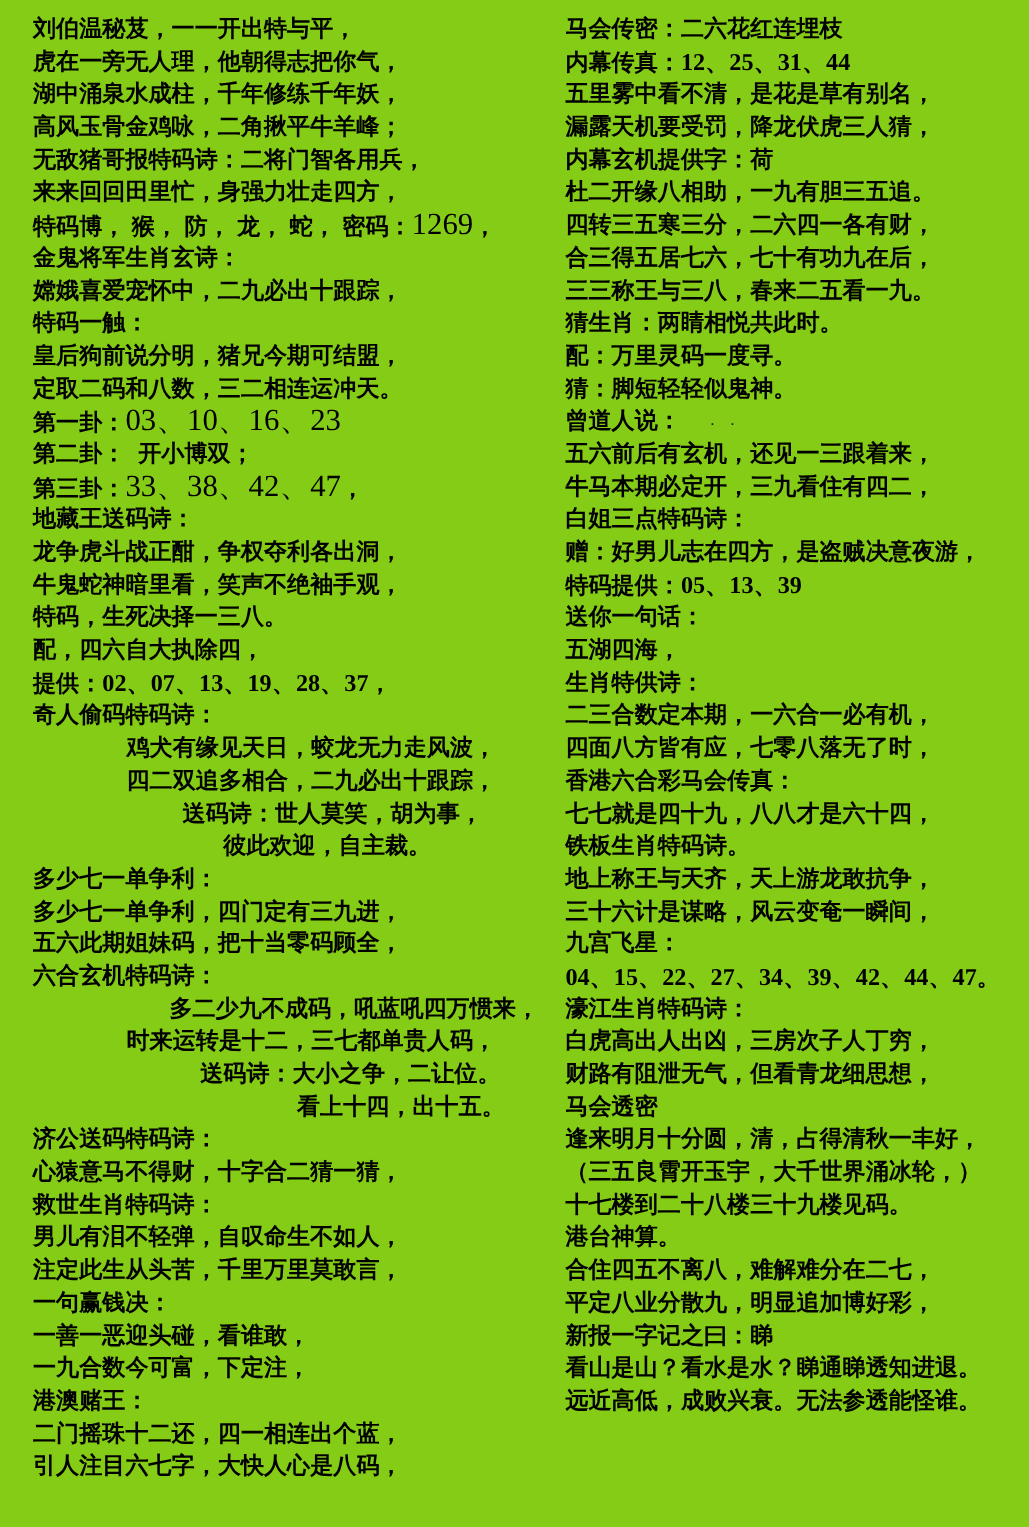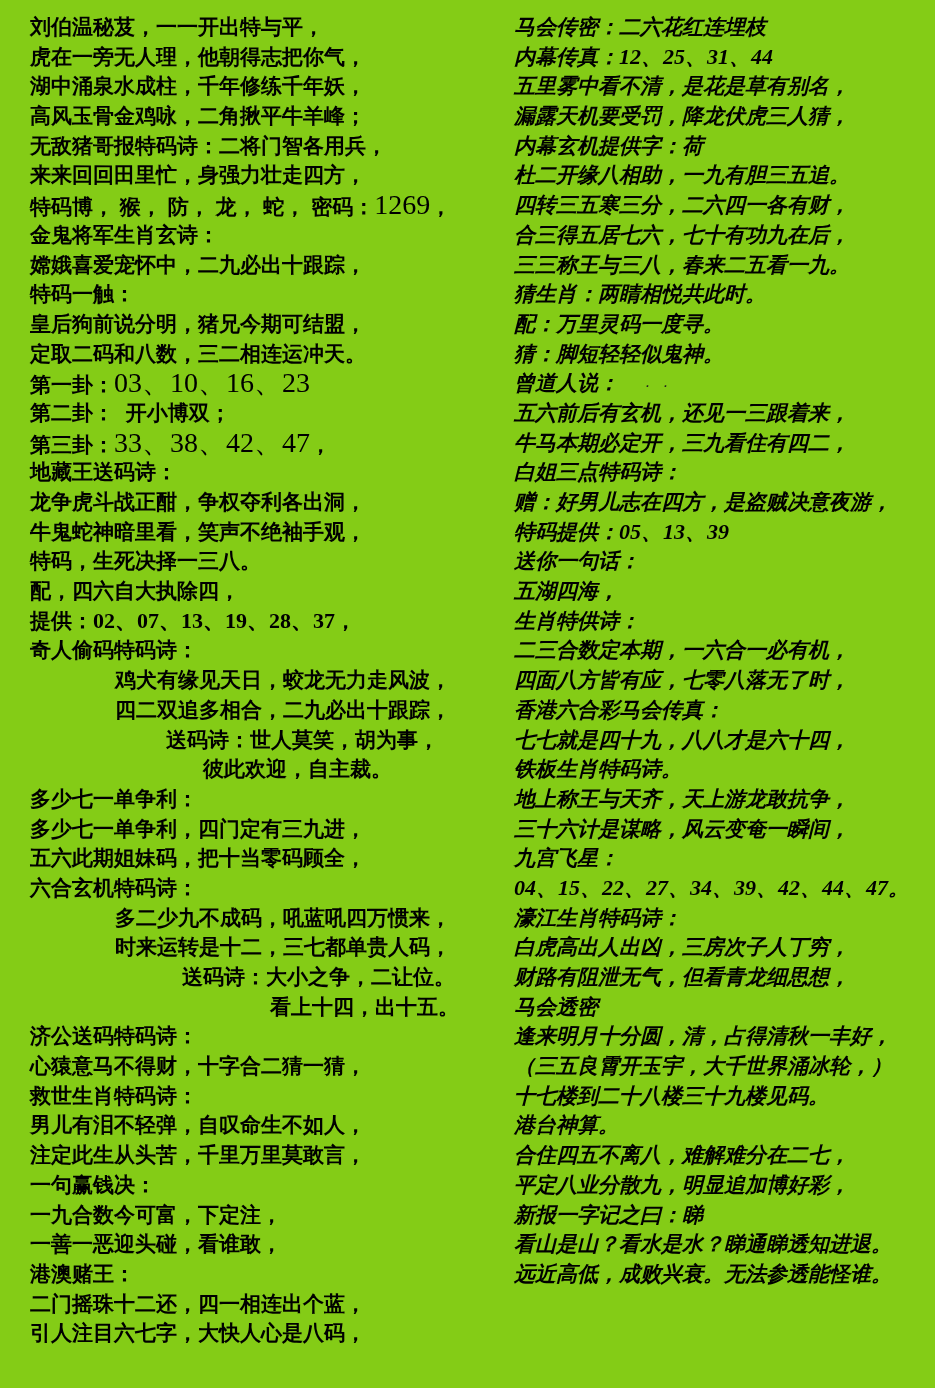--- a/index.html
+++ b/index.html
@@ -14,21 +14,21 @@
     width: 935px;
     height: 1388px;
     background: #84cc16;
     overflow: hidden;
   }
   .col {
     position: absolute;
     top: 12px;
   }
   .col-left  { left: 30px;  width: 460px; }
-  .col-right { left: 514px; width: 420px; font-style: italic; }
+  .col-right { left: 514px; width: 420px; }
   .line {
     height: 29.7px;
     line-height: 29.7px;
     font-size: 21px;
     font-weight: 600;
     white-space: pre;
     letter-spacing: 0px;
   }
   
   .num {
@@ -79,32 +79,32 @@
       <div class="line"><span>提供：</span><span class="bnum">02、07、13、19、28、37</span><span>，</span></div>
       <div class="line"><span>奇人偷码特码诗：</span></div>
       <div class="line" style="padding-left: 85px;"><span>鸡犬有缘见天日，蛟龙无力走风波，</span></div>
       <div class="line" style="padding-left: 85px;"><span>四二双追多相合，二九必出十跟踪，</span></div>
       <div class="line" style="padding-left: 85px; text-align: center;"><span>送码诗：世人莫笑，胡为事，</span></div>
       <div class="line" style="padding-left: 173px;"><span>彼此欢迎，自主裁。</span></div>
       <div class="line"><span>多少七一单争利：</span></div>
       <div class="line"><span>多少七一单争利，四门定有三九进，</span></div>
       <div class="line"><span>五六此期姐妹码，把十当零码顾全，</span></div>
       <div class="line"><span>六合玄机特码诗：</span></div>
-      <div class="line" style="padding-left: 85px;"><span>多二少九不成码，吼蓝吼四万惯来，</span></div>
+      <div class="line" style="padding-left: 85px; text-align: right;"><span>多二少九不成码，吼蓝吼四万惯来，</span></div>
       <div class="line" style="padding-left: 85px;"><span>时来运转是十二，三七都单贵人码，</span></div>
       <div class="line" style="padding-left: 152px;"><span>送码诗：大小之争，二让位。</span></div>
       <div class="line" style="padding-left: 240px;"><span>看上十四，出十五。</span></div>
       <div class="line"><span>济公送码特码诗：</span></div>
       <div class="line"><span>心猿意马不得财，十字合二猜一猜，</span></div>
       <div class="line"><span>救世生肖特码诗：</span></div>
       <div class="line"><span>男儿有泪不轻弹，自叹命生不如人，</span></div>
       <div class="line"><span>注定此生从头苦，千里万里莫敢言，</span></div>
       <div class="line"><span>一句赢钱决：</span></div>
+      <div class="line"><span>一善一恶迎头碰，看谁敢，</span></div>
       <div class="line"><span>一九合数今可富，下定注，</span></div>
-      <div class="line"><span>一善一恶迎头碰，看谁敢，</span></div>
       <div class="line"><span>港澳赌王：</span></div>
       <div class="line"><span>二门摇珠十二还，四一相连出个蓝，</span></div>
       <div class="line"><span>引人注目六七字，大快人心是八码，</span></div>
     </div>
   <div class="col col-right">
       <div class="line"><span>马会传密：二六花红连埋枝</span></div>
       <div class="line"><span>内幕传真：</span><span class="bnum">12、25、31、44</span></div>
       <div class="line"><span>五里雾中看不清，是花是草有别名，</span></div>
       <div class="line"><span>漏露天机要受罚，降龙伏虎三人猜，</span></div>
       <div class="line"><span>内幕玄机提供字：荷</span></div>

